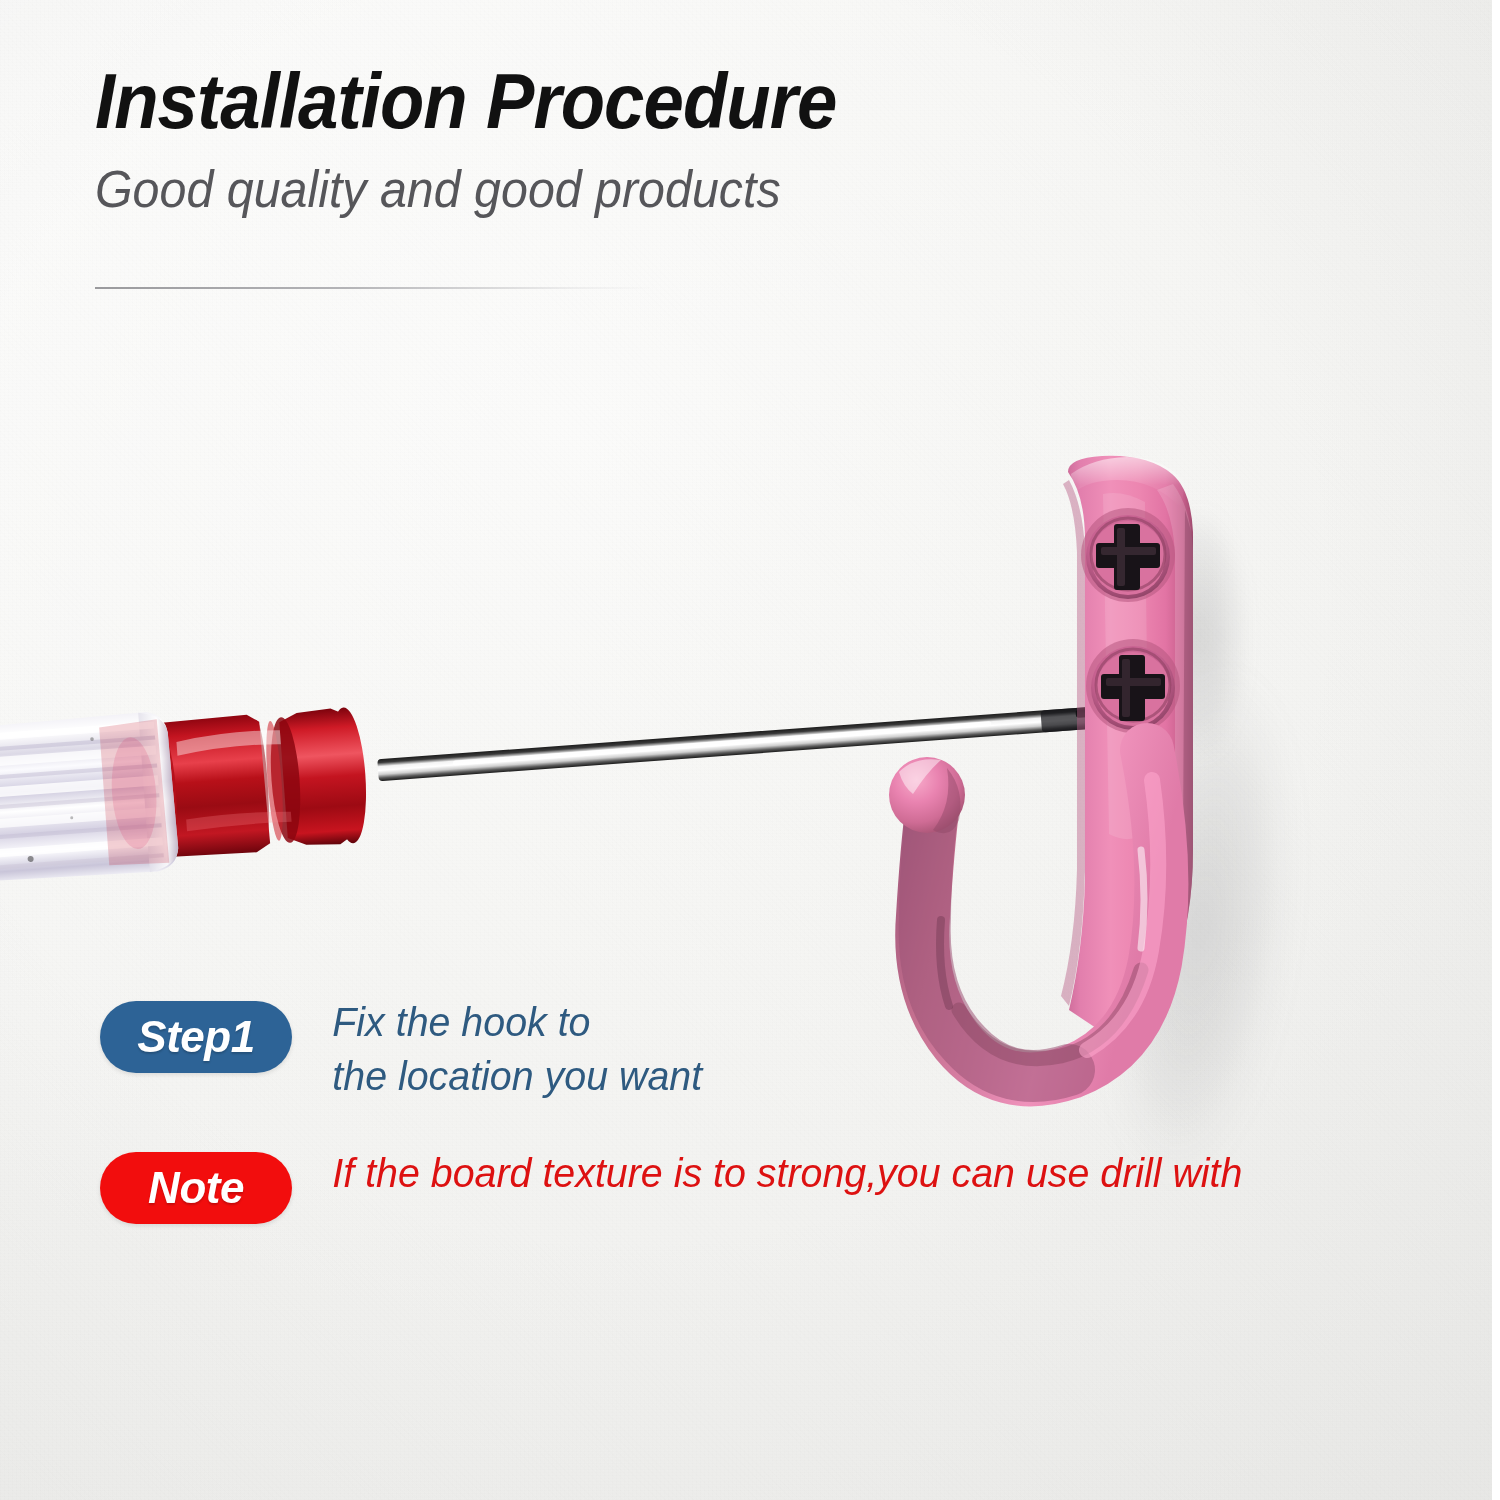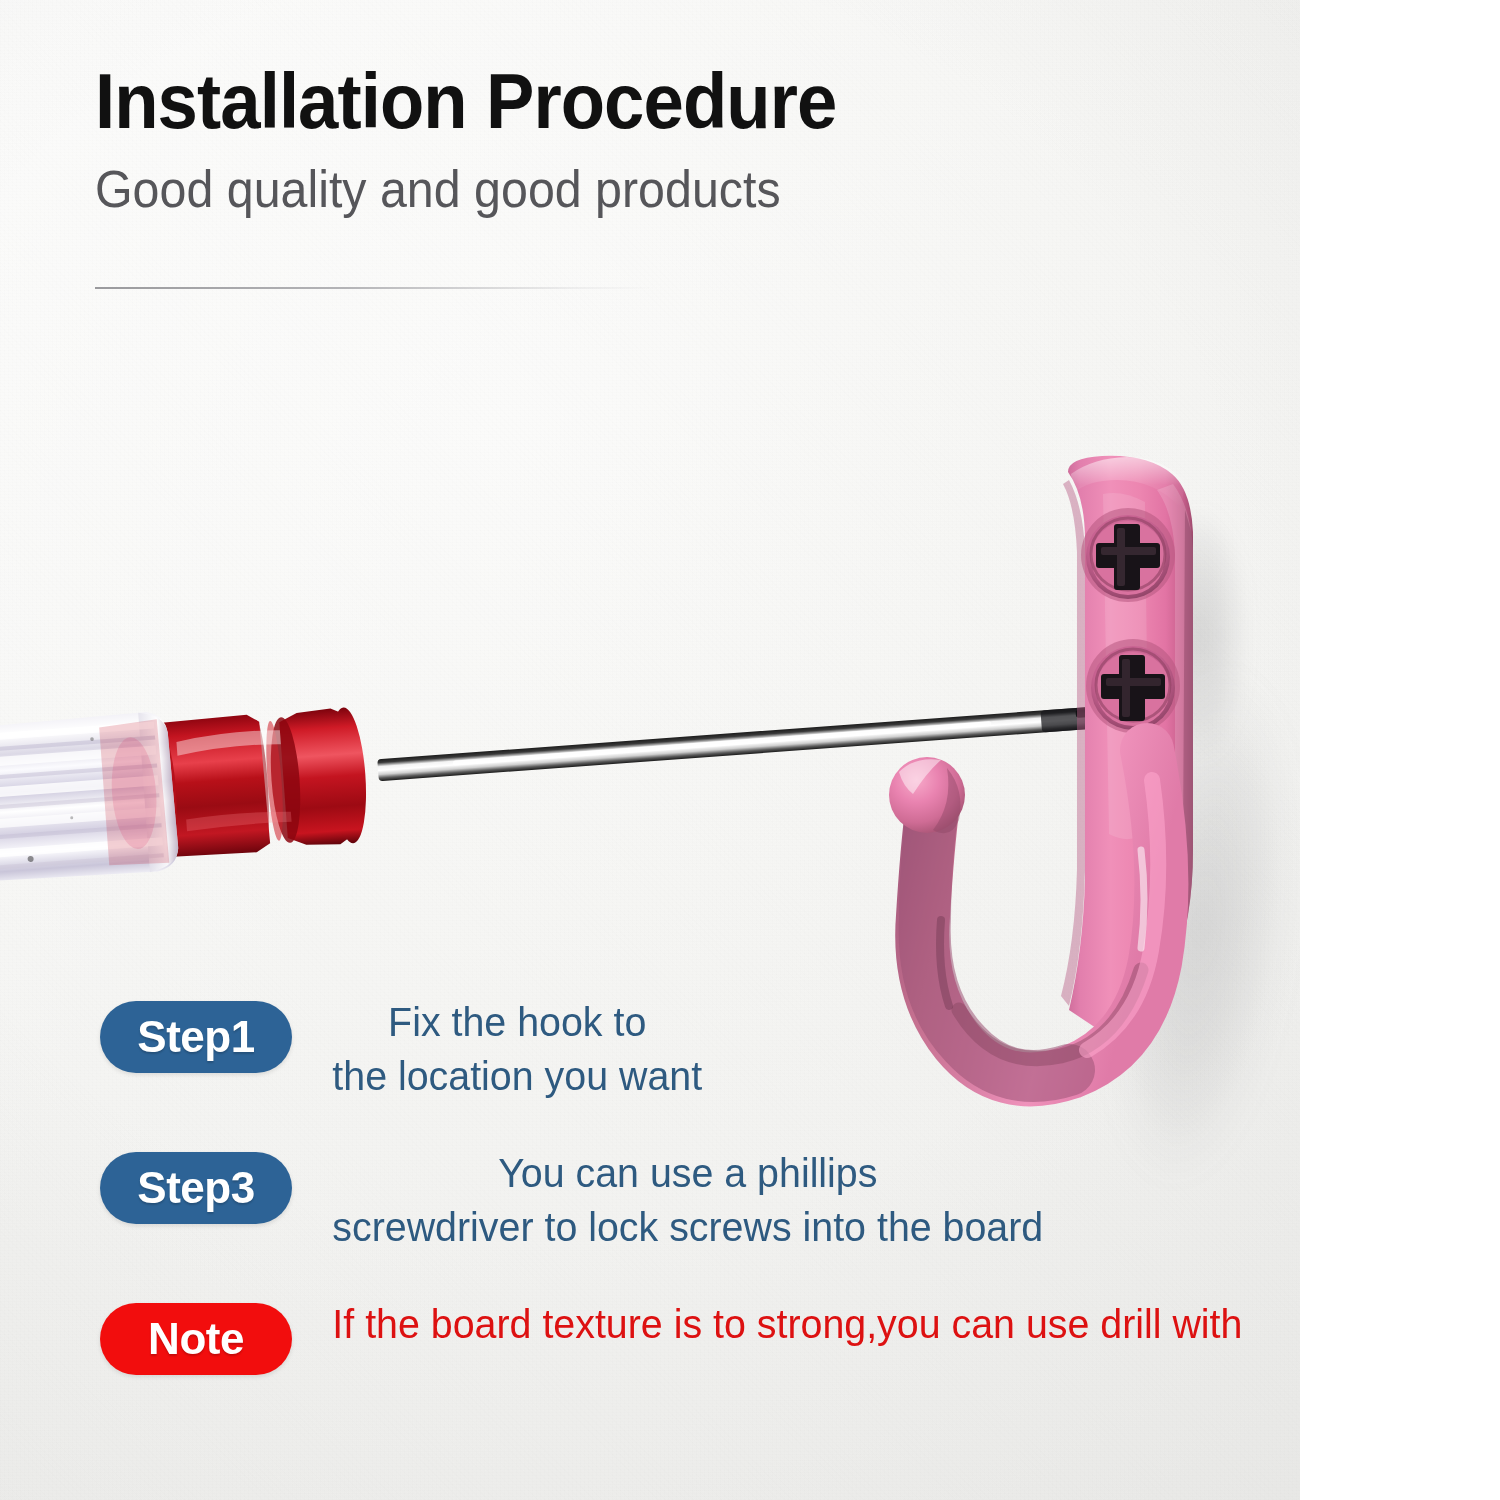--- a/index.html
+++ b/index.html
@@ -2,27 +2,28 @@
 <html><head>
 <meta charset="utf-8">
 <style>
   html, body {
     margin: 0;
     padding: 0;
     background: #ffffff;
   }
   #page {
     position: relative;
-    width: 1300px;
+    width: 1492px;
     height: 1500px;
     overflow: hidden;
     background:
       linear-gradient(135deg, rgba(255,255,255,0.55) 0%, rgba(246,246,244,0.2) 45%, rgba(238,238,236,0.35) 100%),
       radial-gradient(ellipse 1100px 900px at 38% 28%, #fbfbfa 0%, #f6f6f4 55%, #f1f1ef 100%);
     font-family: "Liberation Sans", sans-serif;
+    font-style: italic;
   }
 
   
   .wall-texture {
     position: absolute;
     inset: 0;
     pointer-events: none;
     opacity: .5;
     background-image:
       repeating-linear-gradient(0deg, rgba(0,0,0,0.012) 0px, rgba(0,0,0,0.012) 1px, rgba(255,255,255,0) 1px, rgba(255,255,255,0) 3px),
@@ -118,21 +119,20 @@
   .steps {
     position: absolute;
     left: 100px;
     top: 995px;
     width: 1330px;
   }
   .step-row {
     display: flex;
     align-items: flex-start;
     margin-bottom: 43px;
-    text-align: center;
   }
   .badge {
     flex: 0 0 auto;
     width: 192px;
     height: 72px;
     border-radius: 36px;
     display: flex;
     align-items: center;
     justify-content: center;
     color: #ffffff;
@@ -397,27 +397,20 @@
 
     <div class="step-row">
       <div class="badge blue">Step1</div>
       <div class="step-text">
         <span class="ln">Fix the hook to</span>
         <span class="ln">the location you want</span>
       </div>
     </div>
 
 
-    <div class="step-row">
-      <div class="badge blue">Step3</div>
-      <div class="step-text">
-        <span class="ln">You can use a phillips</span>
-        <span class="ln">screwdriver to lock screws into the board</span>
-      </div>
-    </div>
 
     <div class="step-row">
       <div class="badge red">Note</div>
       <div class="step-text note">
         <span class="ln">If the board texture is to strong,you can use drill with</span>
 
       </div>
     </div>
 
   </div>

